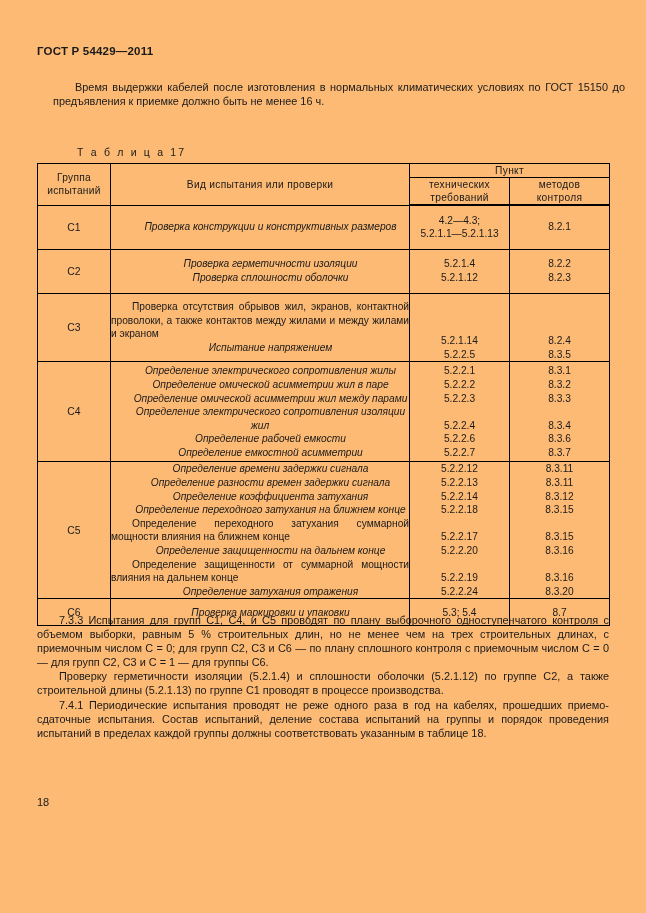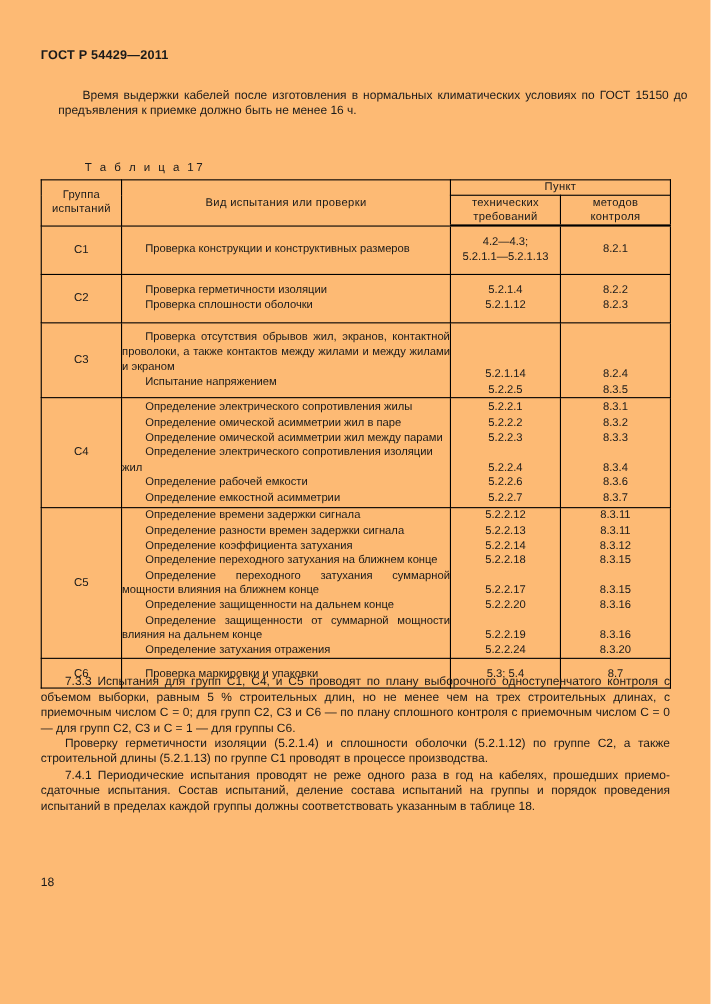--- a/index.html
+++ b/index.html
@@ -96,21 +96,22 @@
   .kind-cell {
     padding: 4px 6px 4px 6px;
     line-height: 13.6px;
   }
   .kind-cell .li {
     text-indent: 21px;
     text-align: justify;
     text-justify: inter-word;
   }
   .kind-cell .li.single {
-    text-align: left;
+    text-align: center;
+    font-style: italic;
   }
   .num-cell {
     text-align: center;
     line-height: 13.6px;
     padding: 4px 2px;
     vertical-align: bottom;
   }
   .num-cell.mid {
     vertical-align: middle;
   }

